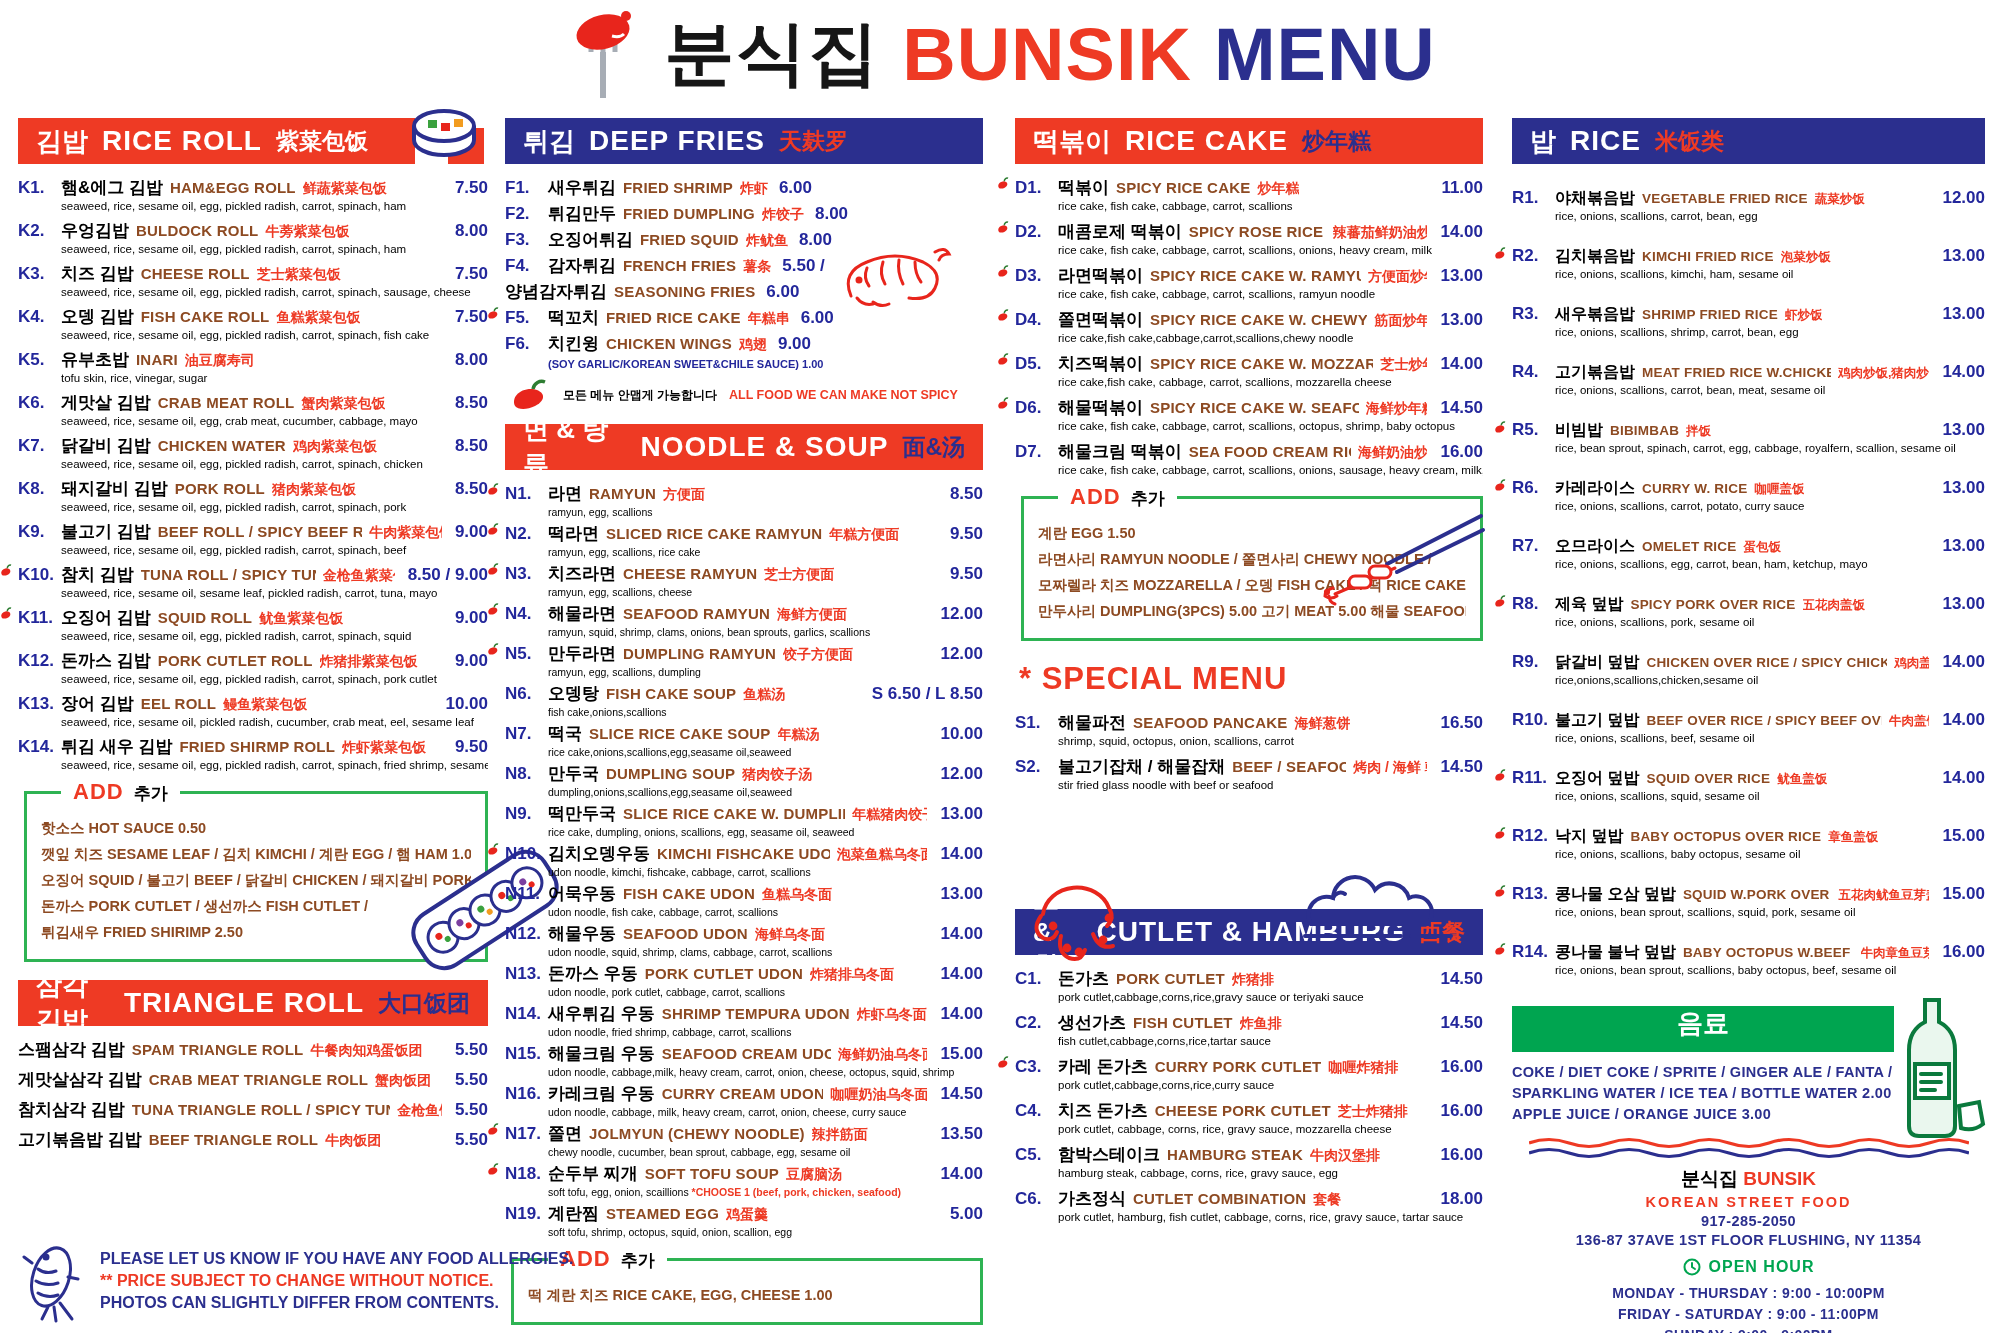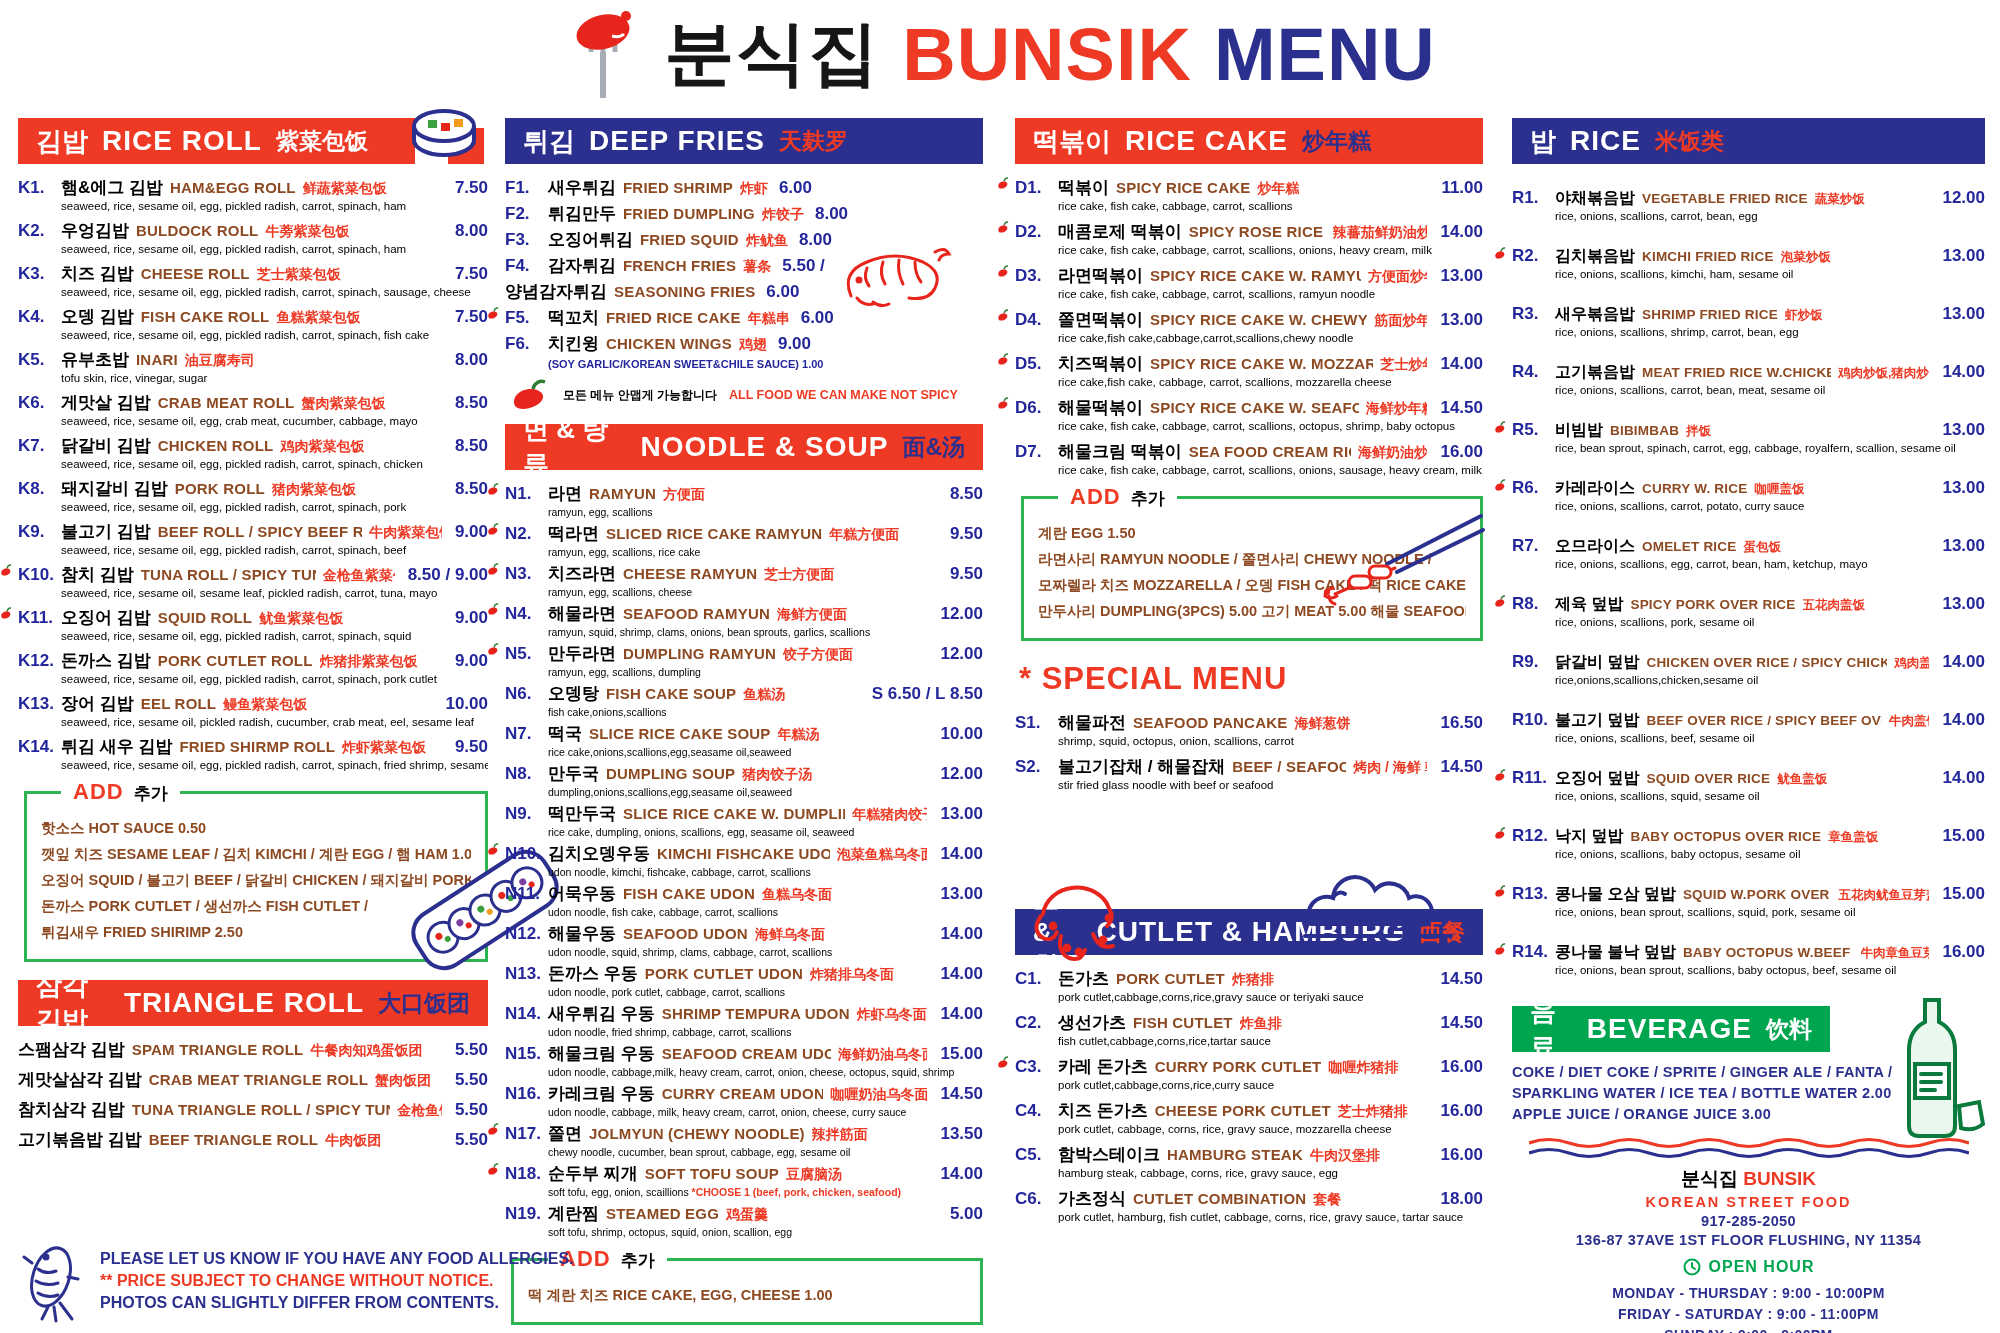--- a/index.html
+++ b/index.html
@@ -18,21 +18,21 @@
   #col3{left:1015px;width:468px;}
   #col4{left:1512px;width:473px;}
   
   .bar{height:46px;display:flex;align-items:center;gap:14px;padding:0 18px;margin-bottom:12px;box-sizing:border-box;}
   .bar.red{background:var(--red);} .bar.navy{background:var(--navy);} .bar.green{background:var(--green);}
   .bar .k{font-size:26px;font-weight:bold;color:#fff;}
   .bar .e{font-size:28px;font-weight:bold;color:#fff;letter-spacing:1px;white-space:nowrap;}
   .bar .c{font-size:23px;font-weight:bold;white-space:nowrap;}
   .c.white{color:#fff;} .c.cnavy{color:var(--navy);} .c.cred{color:var(--red);}
   .w380{width:397px;}
-  .w300{width:318px;}
+  .w300{width:382px;flex-direction:column;}
   
   .item{margin-bottom:7px;}
   .row{display:flex;align-items:baseline;gap:7px;position:relative;white-space:nowrap;}
   .num{color:var(--ink);font-weight:bold;font-size:17px;flex:0 0 auto;min-width:36px;}
   .krt{font-size:17px;font-weight:bold;color:#000;flex:0 0 auto;}
   .ent{font-size:15px;font-weight:bold;color:var(--brown);letter-spacing:.2px;flex:0 1 auto;min-width:0;overflow:hidden;}
   .cnt{font-size:14px;font-weight:bold;color:var(--red);flex:0 1 auto;min-width:0;overflow:hidden;}
   .price{font-size:17px;font-weight:bold;color:var(--ink);margin-left:auto;flex:0 0 auto;padding-left:6px;}
   .inline .price{margin-left:2px;padding-left:2px;}
   .desc{font-size:11.5px;color:#000;margin:1px 0 0 43px;white-space:nowrap;overflow:hidden;}
@@ -195,21 +195,21 @@
             <span class="price">8.50</span>
           </div>
           <div class="desc">seaweed, rice, sesame oil, egg, crab meat, cucumber, cabbage, mayo</div>
         </div>
 
         <div class="item">
           <div class="row">
 
             <span class="num">K7.</span>
             <span class="krt">닭갈비 김밥</span>
-            <span class="ent">CHICKEN ROLL</span>
+            <span class="ent">CHICKEN WATER</span>
             <span class="cnt">鸡肉紫菜包饭</span>
             <span class="price">8.50</span>
           </div>
           <div class="desc">seaweed, rice, sesame oil, egg, pickled radish, carrot, spinach, chicken</div>
         </div>
 
         <div class="item">
           <div class="row">
 
             <span class="num">K8.</span>

